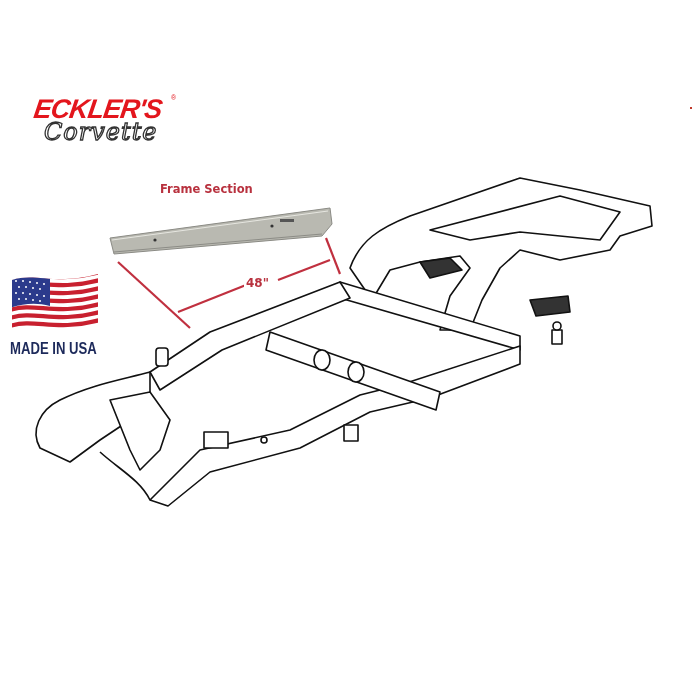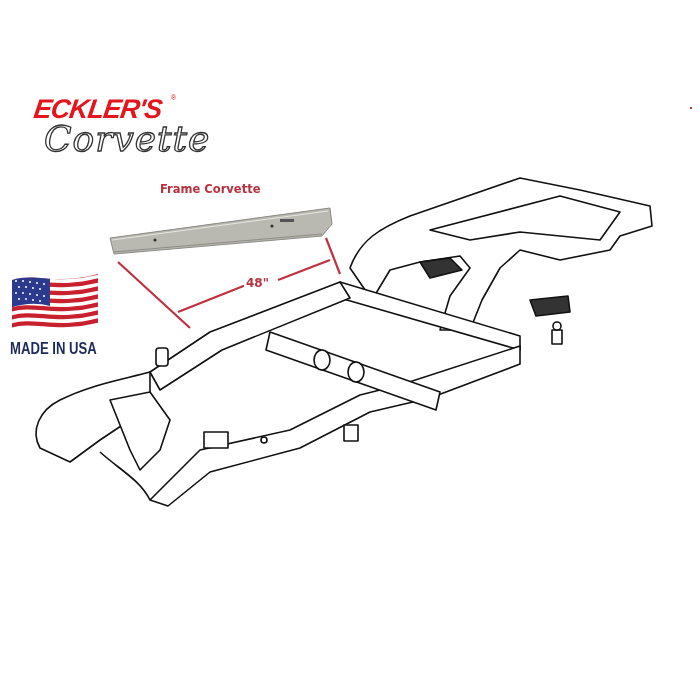--- a/index.html
+++ b/index.html
@@ -1,38 +1,38 @@
 <!DOCTYPE html>
 <html><head>
   <meta charset="utf-8">
   <style>
     html, body { margin: 0; padding: 0; }
     body { width: 700px; height: 700px; background: #ffffff; position: relative; overflow: hidden; font-family: "Liberation Sans", sans-serif; }
     .abs { position: absolute; }
     .logo { left: 30px; top: 92px; width: 150px; height: 70px; }
     .logo-eckler { position: absolute; left: 4px; top: 2px; font-family: "Liberation Sans", sans-serif; font-weight: bold; font-style: italic; font-size: 27px; color: #e3161d; letter-spacing: -1px; transform: skewX(-8deg); }
     .logo-reg { position: absolute; left: 141px; top: 2px; font-size: 7px; color: #e3161d; }
-    .logo-corvette { position: absolute; left: 14px; top: 26px; font-family: "DejaVu Serif", serif; font-style: italic; font-size: 36px; color: #ffffff; -webkit-text-stroke: 1.3px #333; letter-spacing: 1px; }
+    .logo-corvette { position: absolute; left: 14px; top: 26px; font-family: "DejaVu Serif", serif; font-style: italic; font-size: 24px; color: #ffffff; -webkit-text-stroke: 1.3px #333; letter-spacing: 1px; }
     .caption { left: 160px; top: 182px; font-family: "DejaVu Sans", sans-serif; font-weight: bold; font-size: 11.5px; color: #b8313e; }
     .dim-label { left: 244px; top: 276px; font-family: "DejaVu Sans", sans-serif; font-weight: bold; font-size: 12px; color: #b8313e; background: #fff; padding: 0 2px; }
     .flag { left: 10px; top: 272px; width: 90px; height: 60px; }
     .usa { left: 10px; top: 340px; font-family: "Liberation Sans", sans-serif; font-weight: bold; font-size: 16px; color: #1d2a5b; transform: scaleX(0.82); transform-origin: left; letter-spacing: 0px; }
     .red-dot { left: 690px; top: 107px; width: 2px; height: 2px; background: #c0392b; }
     svg.frame { position: absolute; left: 0; top: 0; }
   </style>
 </head>
 <body>
 
 <div class="abs logo">
   <span class="logo-eckler">ECKLER'S</span>
   <span class="logo-reg">®</span>
   <span class="logo-corvette">Corvette</span>
 </div>
 
-<div class="abs caption">Frame Corvette</div>
+<div class="abs caption">Frame Section</div>
 
 <svg class="abs flag" viewBox="0 0 90 60">
   <defs>
     <clipPath id="wave">
       <path d="M2,8 C25,0 45,14 88,2 L88,52 C45,64 25,48 2,58 Z"></path>
     </clipPath>
   </defs>
   <g clip-path="url(#wave)">
     <rect x="0" y="0" width="90" height="60" fill="#ffffff"></rect>
     <g stroke="#c8202f" stroke-width="4.2" fill="none">

